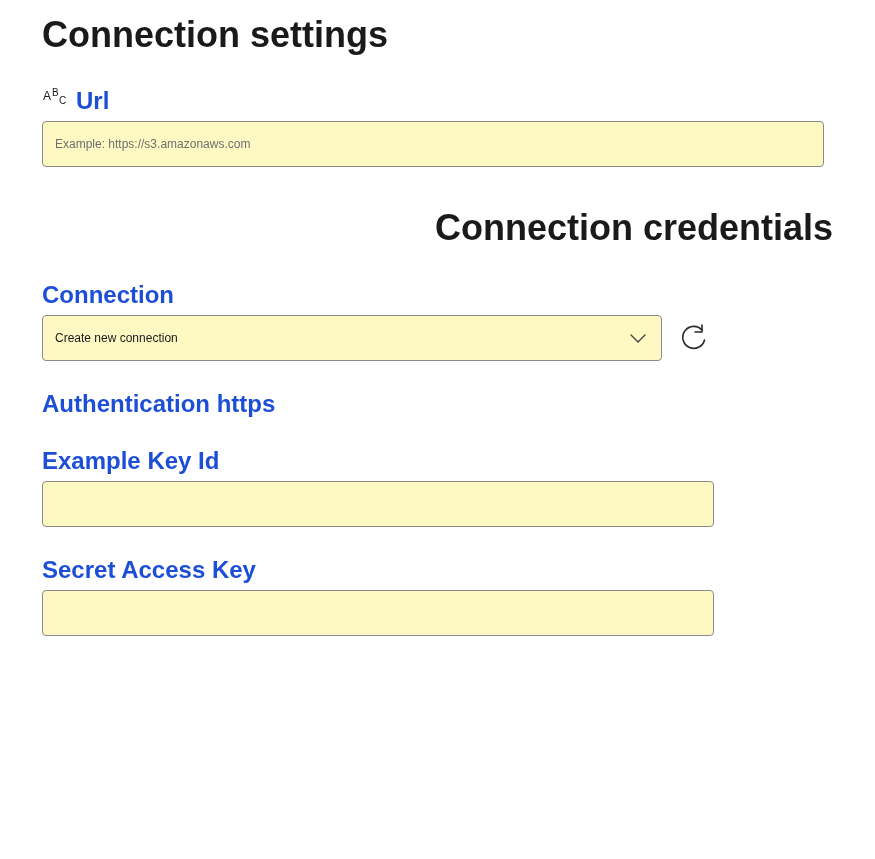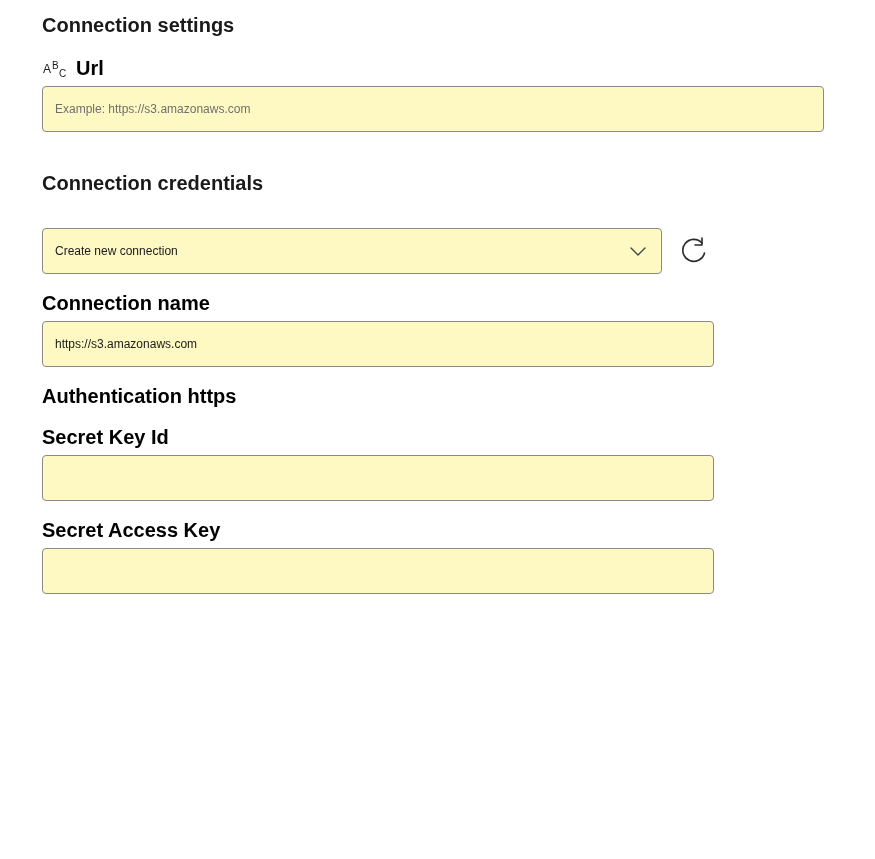--- a/index.html
+++ b/index.html
@@ -9,49 +9,51 @@
       font-family: "Segoe UI", -apple-system, BlinkMacSystemFont, sans-serif;
       background: #ffffff;
       color: #1a1a1a;
       width: 875px;
       height: 859px;
     }
     .page {
       padding: 14px 42px 42px 42px;
     }
     .section-heading {
-      font-size: 20px;
+      font-size: 36px;
       font-weight: 700;
       margin: 0 0 20px 0;
       color: #1a1a1a;
     }
     .section-heading.credentials {
       margin-top: 40px;
-      margin-bottom: 33px;
+      margin-bottom: 21px;
+      text-align: right;
     }
     .field {
       margin-bottom: 18px;
     }
     .field-label-row {
       display: flex;
       align-items: center;
       gap: 6px;
       margin-bottom: 6px;
     }
     .abc-icon {
       display: inline-flex;
       align-items: center;
       justify-content: center;
       width: 28px;
       height: 22px;
     }
     .field-label {
-      font-size: 20px;
+      font-size: 24px;
       font-weight: 700;
-      color: #000000;
+      color: #1d4ed8;
+      margin-top: 11px;
     }
     .text-input,
     .select-box {
       width: 100%;
       height: 46px;
       border: 1px solid #8a8a8a;
       border-radius: 4px;
       background: #fef9c3;
       font-size: 12px;
       font-family: inherit;
@@ -124,54 +126,51 @@
       <span class="field-label">Url</span>
     </div>
     <input class="text-input" type="text" placeholder="Example: https://s3.amazonaws.com" style="">
   </div>
 
   <h2 class="section-heading credentials">Connection credentials</h2>
 
   <div class="credentials-inner">
 
     <div class="field">
+      <div class="field-label-row">
+        <span class="field-label">Connection</span>
+      </div>
       <div class="select-row">
         <div class="select-box">
           <span>Create new connection</span>
           <span class="chevron">
             <svg width="22" height="22" viewBox="0 0 22 22">
               <path d="M4 8 L11 15 L18 8" stroke="#444" stroke-width="1.4" fill="none" stroke-linecap="round" stroke-linejoin="round"></path>
             </svg>
           </span>
         </div>
         <button class="refresh-btn" aria-label="Refresh">
           <svg width="30" height="30" viewBox="0 0 30 30">
             <path d="M 23 7 A 11 11 0 1 0 25.5 17" stroke="#2b2b2b" stroke-width="1.6" fill="none" stroke-linecap="round"></path>
             <path d="M23 2 L23 9 L16 9" stroke="#2b2b2b" stroke-width="1.6" fill="none" stroke-linecap="round" stroke-linejoin="round"></path>
           </svg>
         </button>
       </div>
     </div>
 
-    <div class="field">
-      <div class="field-label-row">
-        <span class="field-label">Connection name</span>
-      </div>
-      <input class="text-input" type="text" value="https://s3.amazonaws.com" style="">
-    </div>
 
     <div class="field">
       <div class="field-label-row">
         <span class="field-label">Authentication https</span>
       </div>
     </div>
 
     <div class="field">
       <div class="field-label-row">
-        <span class="field-label">Secret Key Id</span>
+        <span class="field-label">Example Key Id</span>
       </div>
       <input class="text-input" type="text" value="" style="">
     </div>
 
     <div class="field">
       <div class="field-label-row">
         <span class="field-label">Secret Access Key</span>
       </div>
       <input class="text-input" type="password" value="" style="">
     </div>

